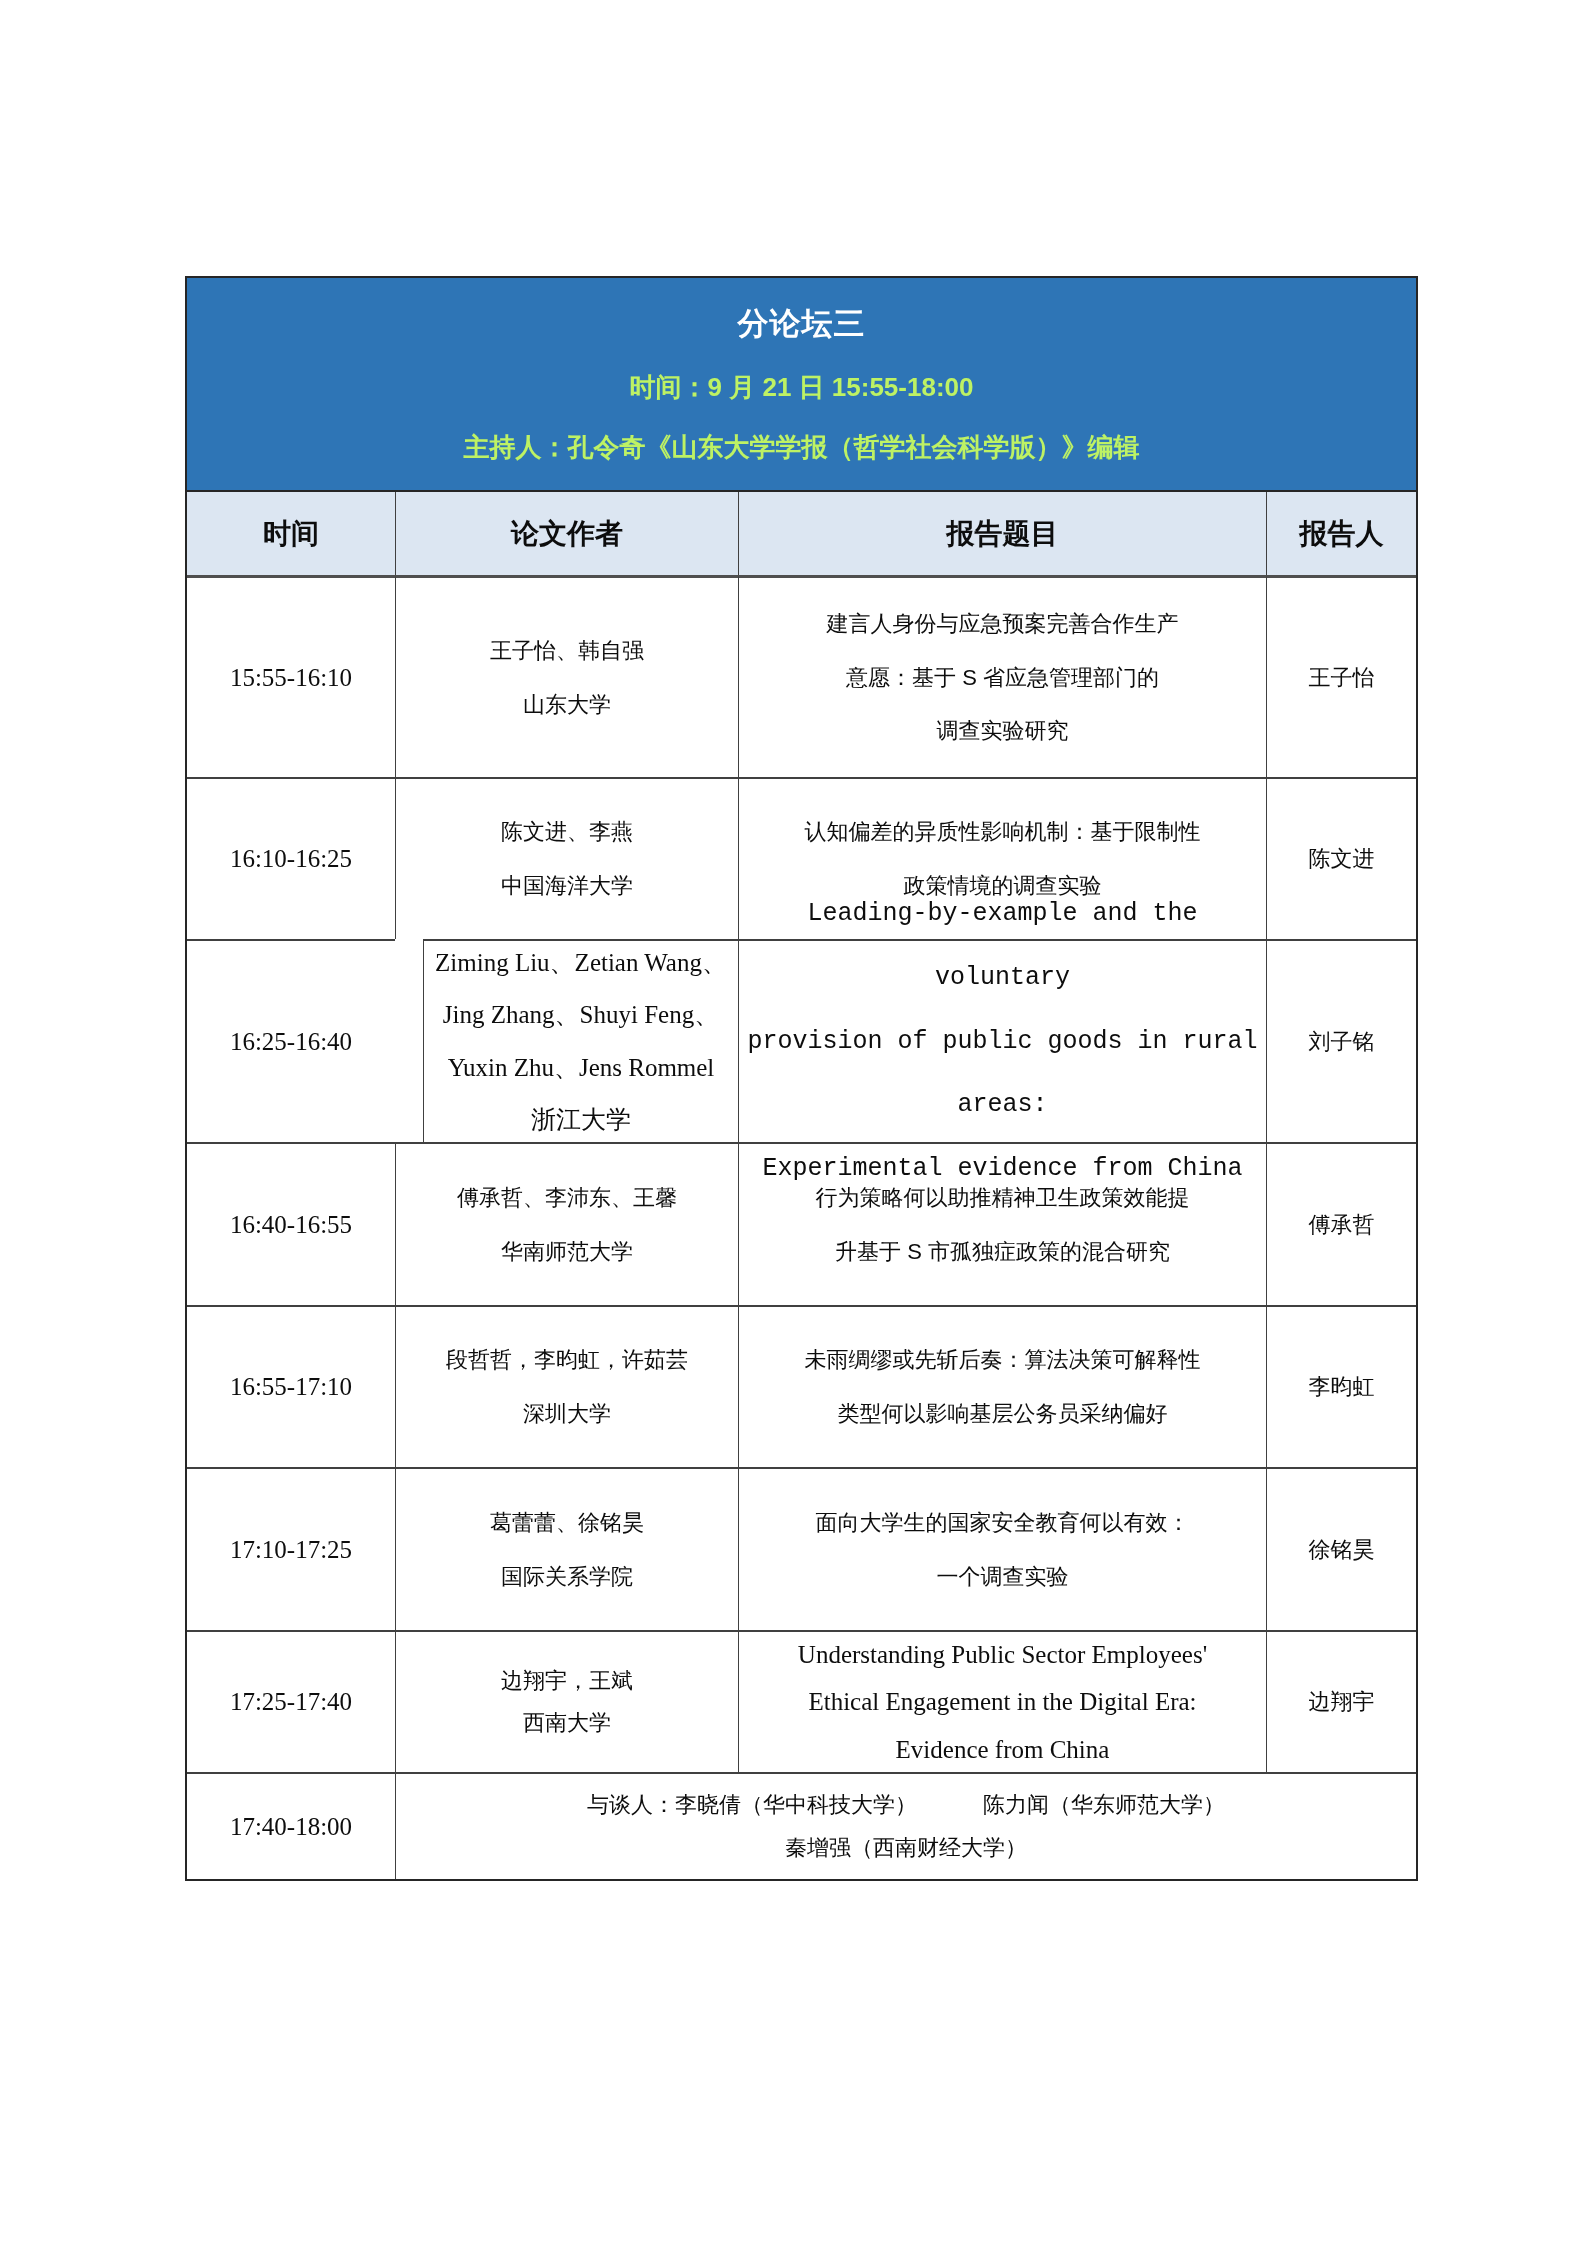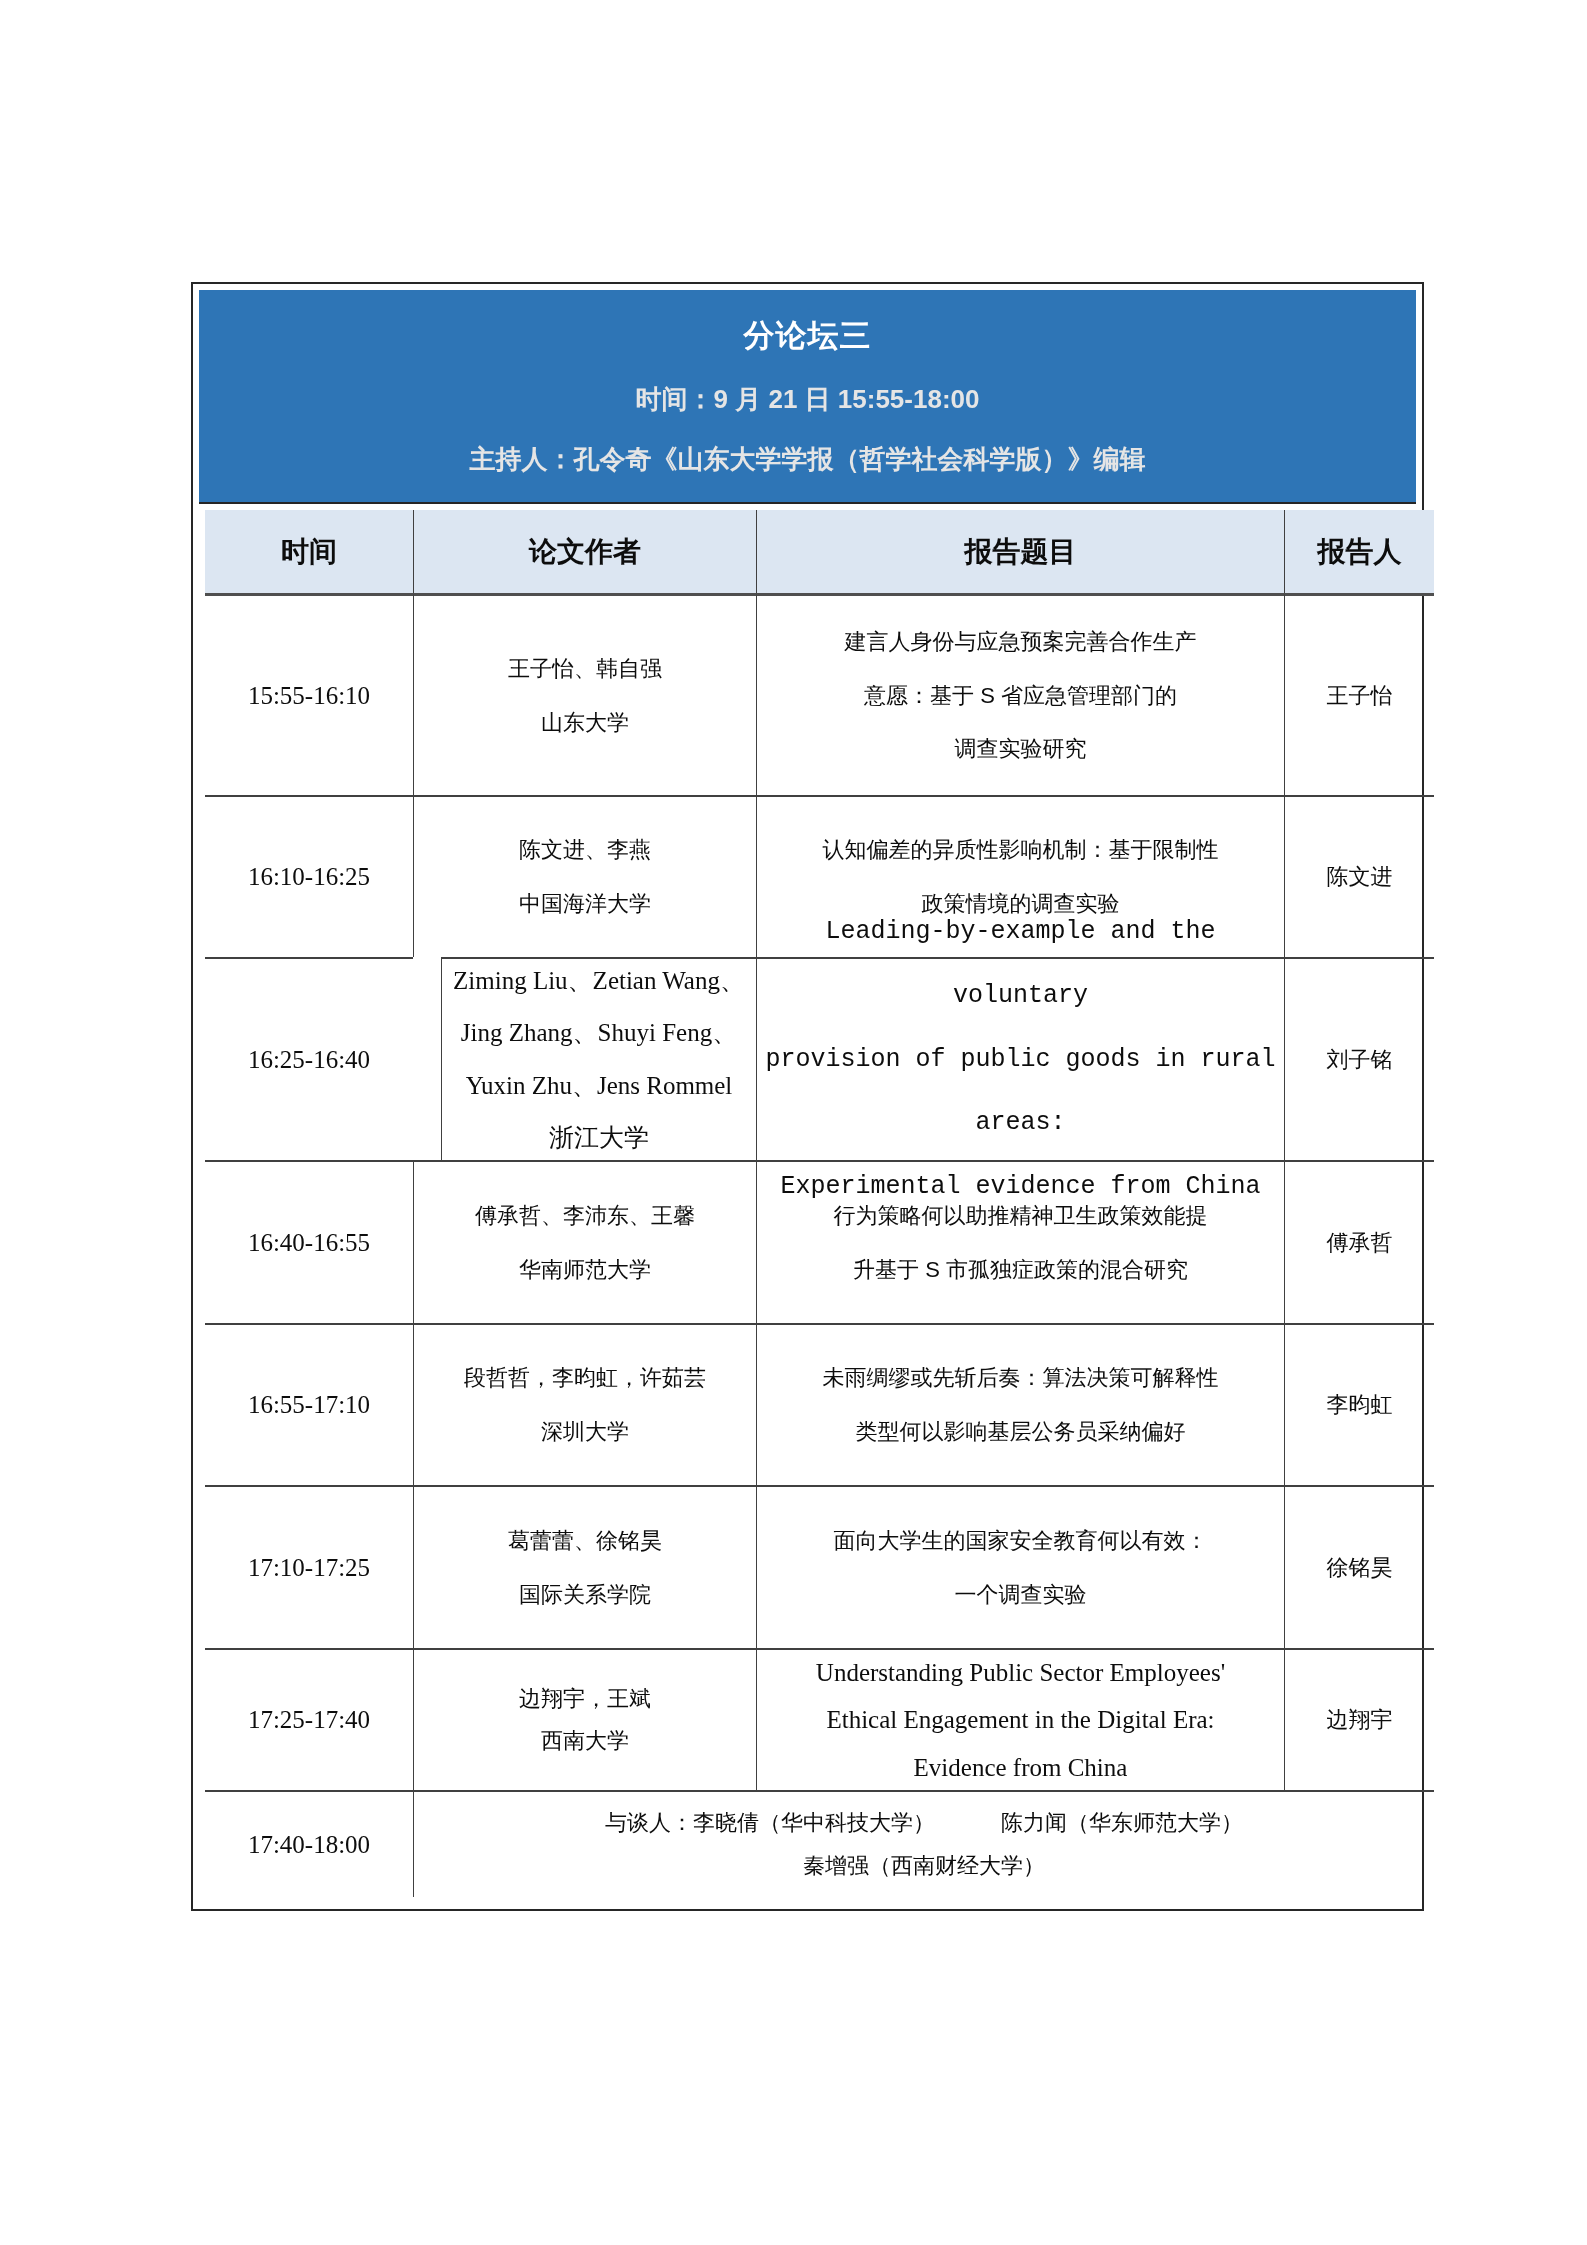--- a/index.html
+++ b/index.html
@@ -1,15 +1,15 @@
 <!DOCTYPE html>
 <html style="--header-blue: #2E75B6; --light-blue: #DCE6F2;"><head>
 <meta charset="utf-8">
 <style>
-  * { margin:0; padding:6px; box-sizing:border-box; }
+  * { margin:0; padding:0; box-sizing:border-box; }
   html,body { background:#ffffff; }
   body {
     width:1587px; height:2245px; position:relative;
     font-family:"Liberation Sans","DejaVu Sans",sans-serif;
     color:#0d0d0d;
   }
   :root {
     --header-blue:#2E75B6;
     --light-blue:#DCE6F2;
     --line-dark:#262626;
@@ -21,21 +21,21 @@
     background:#ffffff;
   }
   
   .band {
     height:214px; background:var(--header-blue);
     border-bottom:2px solid var(--line-dark);
     display:flex; flex-direction:column; justify-content:space-evenly; align-items:center;
     text-align:center;
   }
   .band .t1 { color:#ffffff; font-weight:bold; font-size:31px; letter-spacing:1px; }
-  .band .t2 { color:#e5e5e5; font-weight:bold; font-size:26px; }
+  .band .t2 { color:#bef264; font-weight:bold; font-size:26px; }
   
   .grid {
     display:grid;
     grid-template-columns:208px 343px 528px 150px;
     grid-template-rows:83px 202px 162px 203px 163px 162px 163px 142px 107px;
   }
   .trow { display:contents; }
   .cell {
     display:flex; align-items:center; justify-content:center;
     text-align:center; white-space:pre-line;

